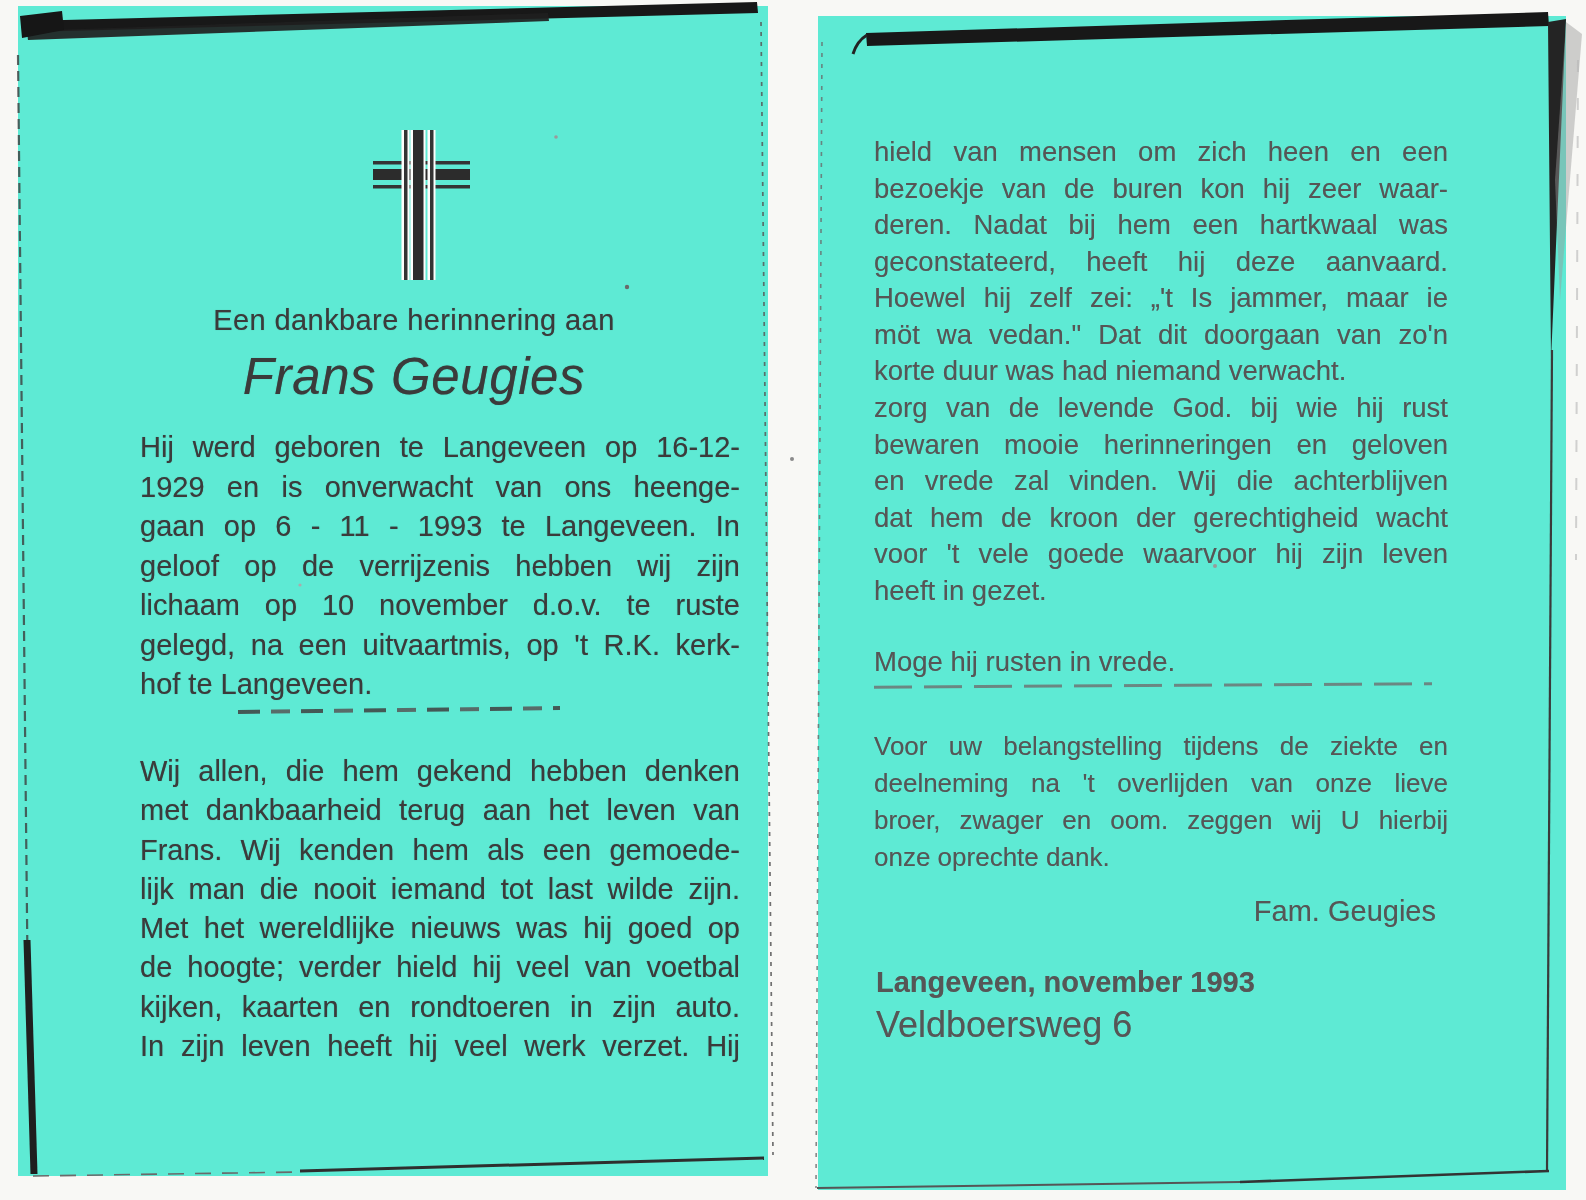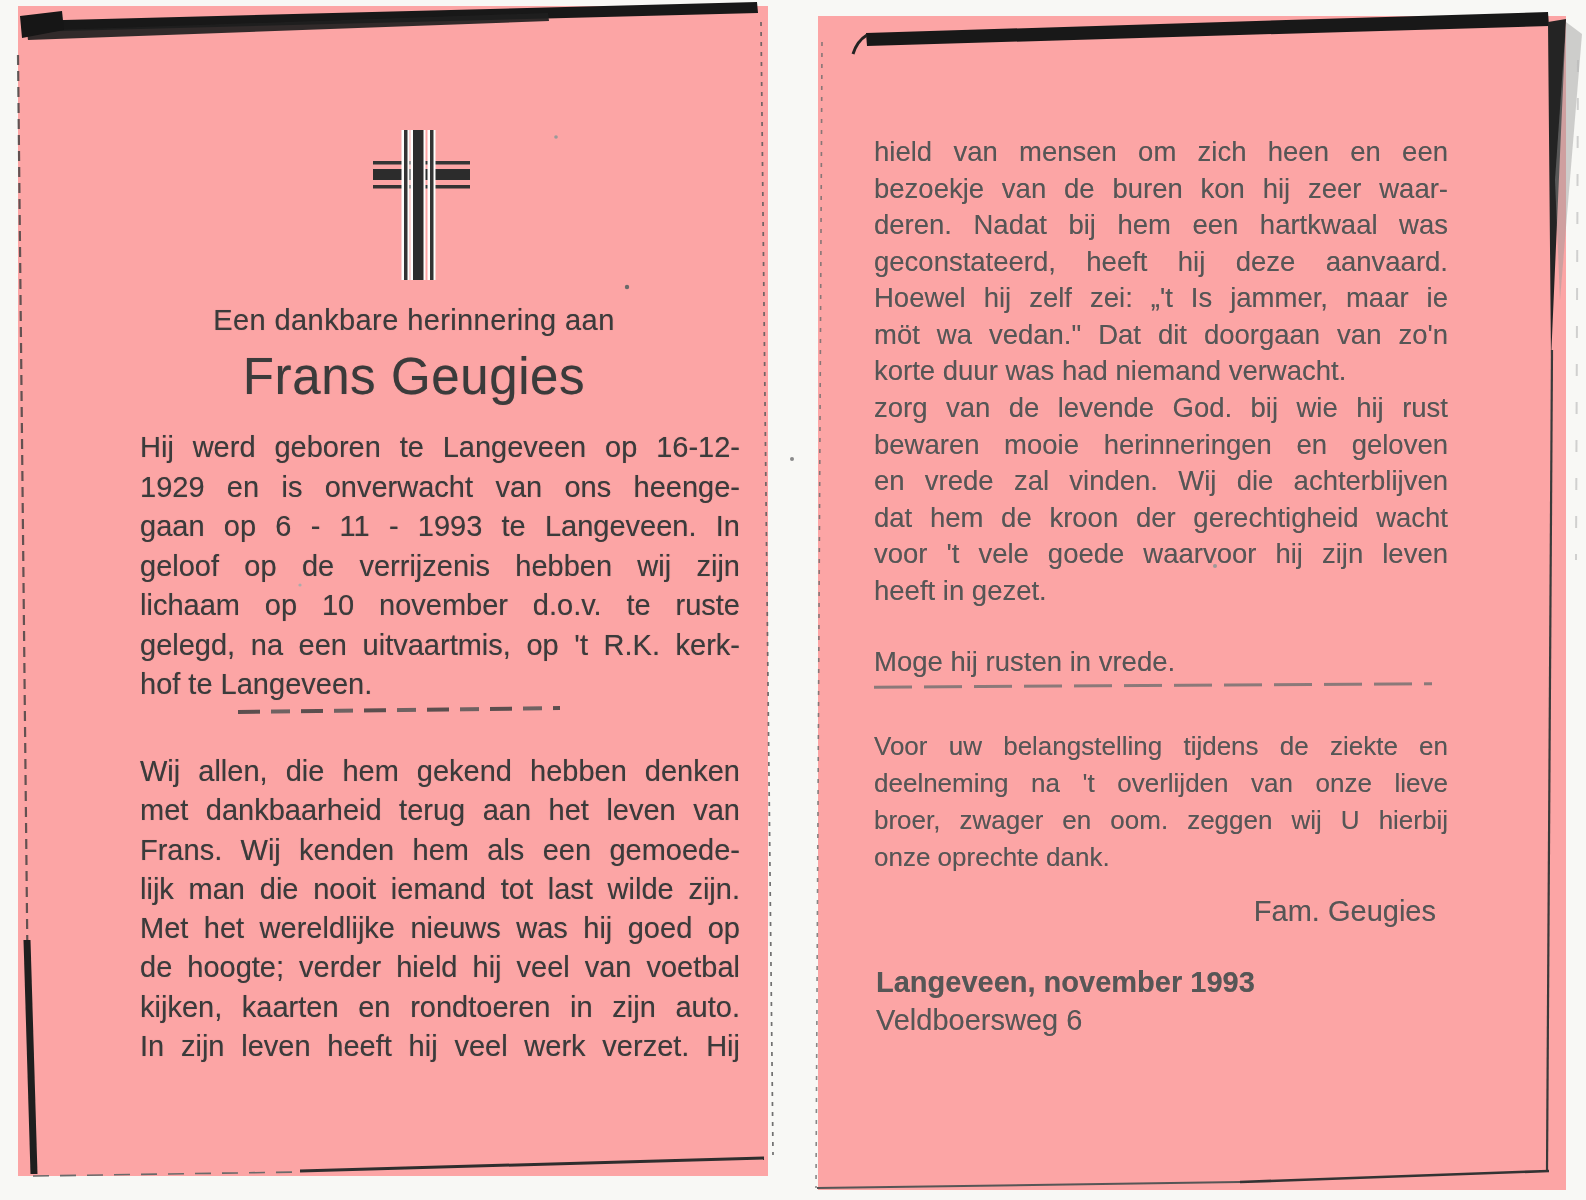--- a/index.html
+++ b/index.html
@@ -5,32 +5,32 @@
 <style>
   html,body{margin:0;padding:0;}
   body{background:#eceae6;}
   .canvas{
     position:relative;
     width:1586px;height:1200px;
     background:#f8f8f5;
     overflow:hidden;
     font-family:"Liberation Sans","DejaVu Sans",sans-serif;
   }
-  .page{position:absolute;background:#fca5a5;}
+  .page{position:absolute;background:#5eead4;}
   .page-left{left:18px;top:6px;width:750px;height:1170px;color:var(--ink-left,#3b3b3b);
              text-shadow:0 0 .7px rgba(45,45,45,.5);}
   .page-right{left:818px;top:16px;width:748px;height:1174px;color:var(--ink-right,#565656);
              text-shadow:0 0 .6px rgba(80,80,80,.45);}
 
   .cross{position:absolute;left:350px;top:122px;width:102px;height:154px;}
 
   .intro{position:absolute;left:46px;top:298px;width:700px;text-align:center;
          font-size:29px;letter-spacing:.4px;}
   .name{position:absolute;left:46px;top:341px;width:700px;text-align:center;
-        font-size:51px;letter-spacing:.6px;}
+        font-size:51px;letter-spacing:.6px;font-style:italic;}
 
   .block{position:absolute;}
   .block div{display:block;}
   .jl{text-align:justify;text-align-last:justify;}
   .ll{text-align:left;}
 
   .para1{left:122px;top:422px;width:600px;font-size:29px;line-height:39.5px;}
   .para2{left:122px;top:746px;width:600px;font-size:29px;line-height:39.3px;}
 
   .divider{position:absolute;pointer-events:none;}
@@ -40,21 +40,21 @@
   .dr{left:56px;top:668px;width:558px;height:2.5px;opacity:.8;transform:rotate(-.35deg);
       background:repeating-linear-gradient(90deg,#6e6e6e 0 38px,rgba(110,110,110,0) 38px 50px);}
 
   .rp1{left:56px;top:118px;width:574px;font-size:27.5px;line-height:36.5px;}
   .rp2{left:56px;top:374px;width:574px;font-size:27.5px;line-height:36.5px;}
   .rest{position:absolute;left:56px;top:630px;font-size:27.5px;}
   .rp3{left:56px;top:712px;width:574px;font-size:26px;line-height:37px;}
   .sig{position:absolute;left:56px;top:879px;width:574px;text-align:right;
        padding-right:12px;box-sizing:border-box;font-size:29px;}
   .dateline{position:absolute;left:58px;top:950px;font-size:29px;font-weight:bold;}
-  .address{position:absolute;left:58px;top:988px;font-size:29px;}
+  .address{position:absolute;left:58px;top:988px;font-size:36px;}
 
   .artifacts{position:absolute;left:0;top:0;pointer-events:none;z-index:6;}
 </style>
 </head>
 <body>
 
 <div class="canvas">
 
   <div class="page page-left">
 

